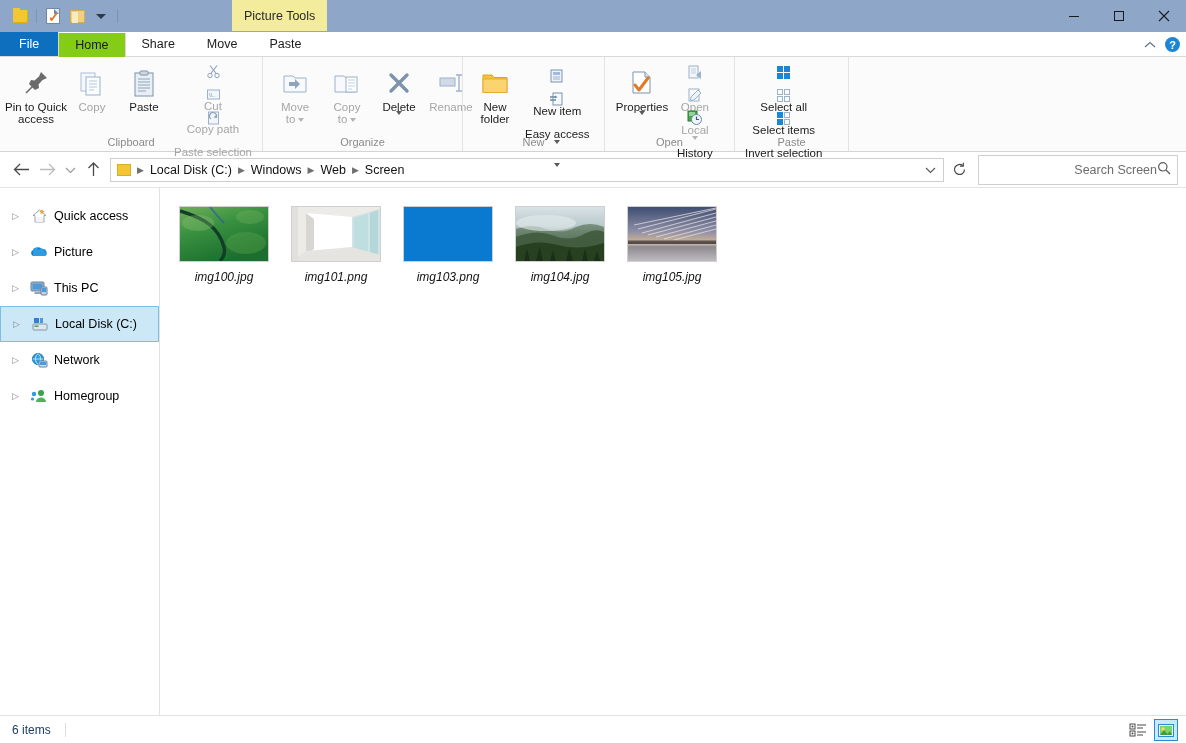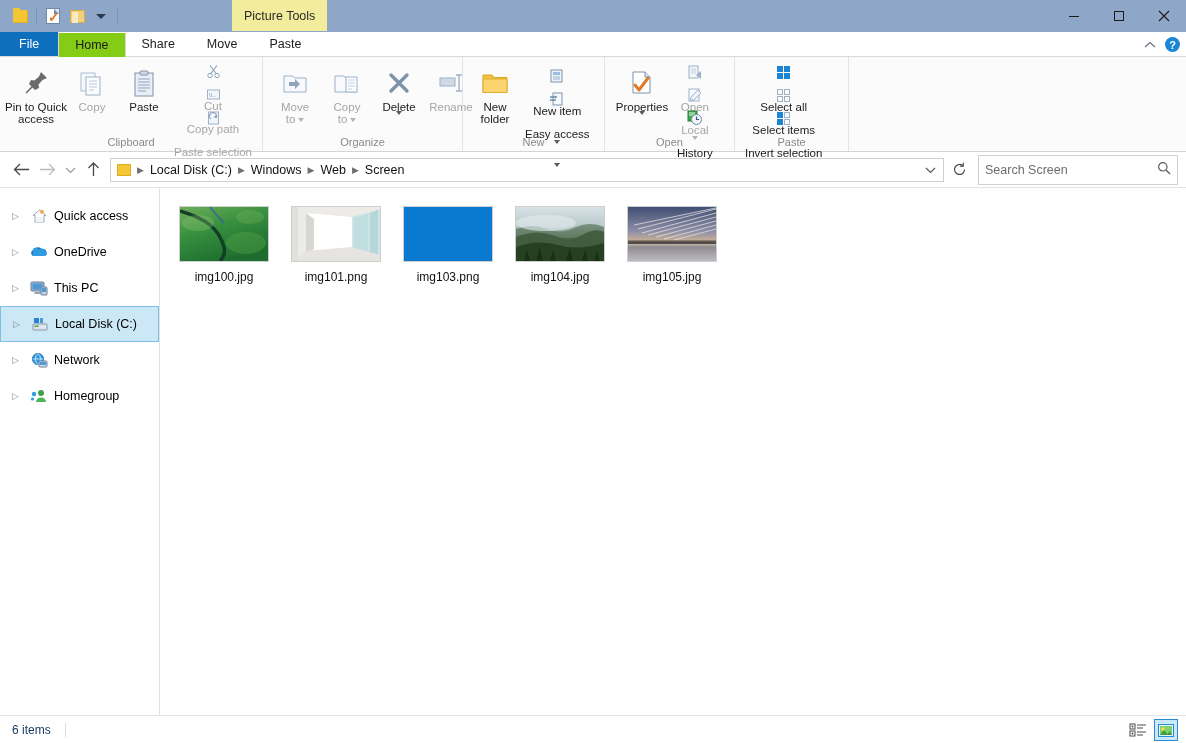--- a/index.html
+++ b/index.html
@@ -84,35 +84,35 @@
      color:#3b3b3b; font-size:16px; }
   .navbtn.dim { color:#bcbcbc; }
   .navbtn.small { width:20px; font-size:11px; color:#5a5a5a;}
   .addrbox { flex:1; height:24px; border:1px solid #cfcfcf; background:#fff; display:flex;
      align-items:center; padding:0 4px; margin-left:4px; }
   .crumbs { display:flex; align-items:center; gap:0px; font-size:12.5px; color:#111; }
   .crumb { padding: 0 4px; }
   .crumb-sep { color:#6f6f6f; font-size:9px; padding: 0 2px; }
   .addr-folder { width:14px;height:12px;background:#f5c633;border:1px solid #d9ae24;margin: 0 4px 0 2px;}
   .searchbox { width:200px; height:24px; border:1px solid #cfcfcf; margin-left:6px;
-     display:flex;align-items:center; padding: 14px 6px; justify-content:space-between; }
+     display:flex;align-items:center; padding: 14px 6px; justify-content:flex-end; }
   .searchbox .ph { font-size:12.5px; color:#6d6d6d; }
 
   
   .body { flex:1; display:flex; min-height:0; }
   .sidebar { width:160px; flex:0 0 160px; background:#fff; border-right:1px solid #e2e2e2;
       padding-top:10px; overflow:hidden; }
   .navitem { height:36px; display:flex; align-items:center; padding-left:12px; gap:6px; font-size:12.5px;}
   .navitem.selected { background:#cce8f6; border:1px solid #7bc0e3; }
   .nav-exp { width:12px; color:#8a8a8a; font-size:9px; }
   .nav-ic { width:18px; height:18px; display:flex; align-items:center; justify-content:center; }
 
   .content { flex:1; background:#fff; position:relative; overflow:hidden; }
   .grid { display:flex; flex-wrap:wrap; padding: 14px 0 0 8px; gap: 0; }
-  .tile { width:112px; display:flex; flex-direction:column; align-items:center; padding: 4px 0 6px; }
+  .tile { width:112px; display:flex; flex-direction:column; align-items:center; padding: 4px 0 6px; font-style: italic; }
   .thumb { width:90px; height:56px; border:1px solid #cfcfcf; background:#ddd; overflow:hidden;
      box-shadow: 0 0 0 1px #fff inset; }
   .tname { margin-top:8px; font-size:12px; color:#111; }
 
   
   .statusbar { flex:0 0 28px; border-top:1px solid #e2e2e2; background:#fff; display:flex;
      align-items:center; padding-left:12px; font-size:12px; color:#13395e; position:relative; }
   .status-sep { width:1px; height:14px; background:#dcdcdc; margin-left:14px; }
   .viewbtns { position:absolute; right:8px; top:0; height:28px; display:flex; align-items:center; gap:4px;}
   .viewbtn { width:24px;height:22px;display:flex;align-items:center;justify-content:center;}
@@ -543,21 +543,21 @@
       </div>
 
       <div class="navitem">
         <span class="nav-exp">▷</span>
         <span class="nav-ic">
           <svg width="18" height="14" viewBox="0 0 18 14">
             <path d="M4 11 a3 3 0 0 1 0.4 -6 a4 4 0 0 1 7.4 -0.6 a3.2 3.2 0 0 1 2.5 6.6 z" fill="#1379c6"></path>
             <path d="M3 11 h12 a2.4 2.4 0 0 0 0 -4.6 a3.6 3.6 0 0 0 -6.5 -1.6 a2.8 2.8 0 0 0 -5.5 1.3 z" fill="#2f9ce0"></path>
           </svg>
         </span>
-        <span>OneDrive</span>
+        <span>Picture</span>
       </div>
 
       <div class="navitem">
         <span class="nav-exp">▷</span>
         <span class="nav-ic">
           <svg width="18" height="16" viewBox="0 0 18 16">
             <rect x="1" y="2" width="13" height="9" rx="1" fill="#9fb4c8" stroke="#6d8299"></rect>
             <rect x="2.5" y="3.5" width="10" height="6" fill="#4e99d6"></rect>
             <path d="M5 12 h7 l1 2 H4 z" fill="#8fa6bb"></path>
             <rect x="11" y="7" width="6" height="8" rx="1" fill="#c2d2e0" stroke="#6d8299"></rect>

